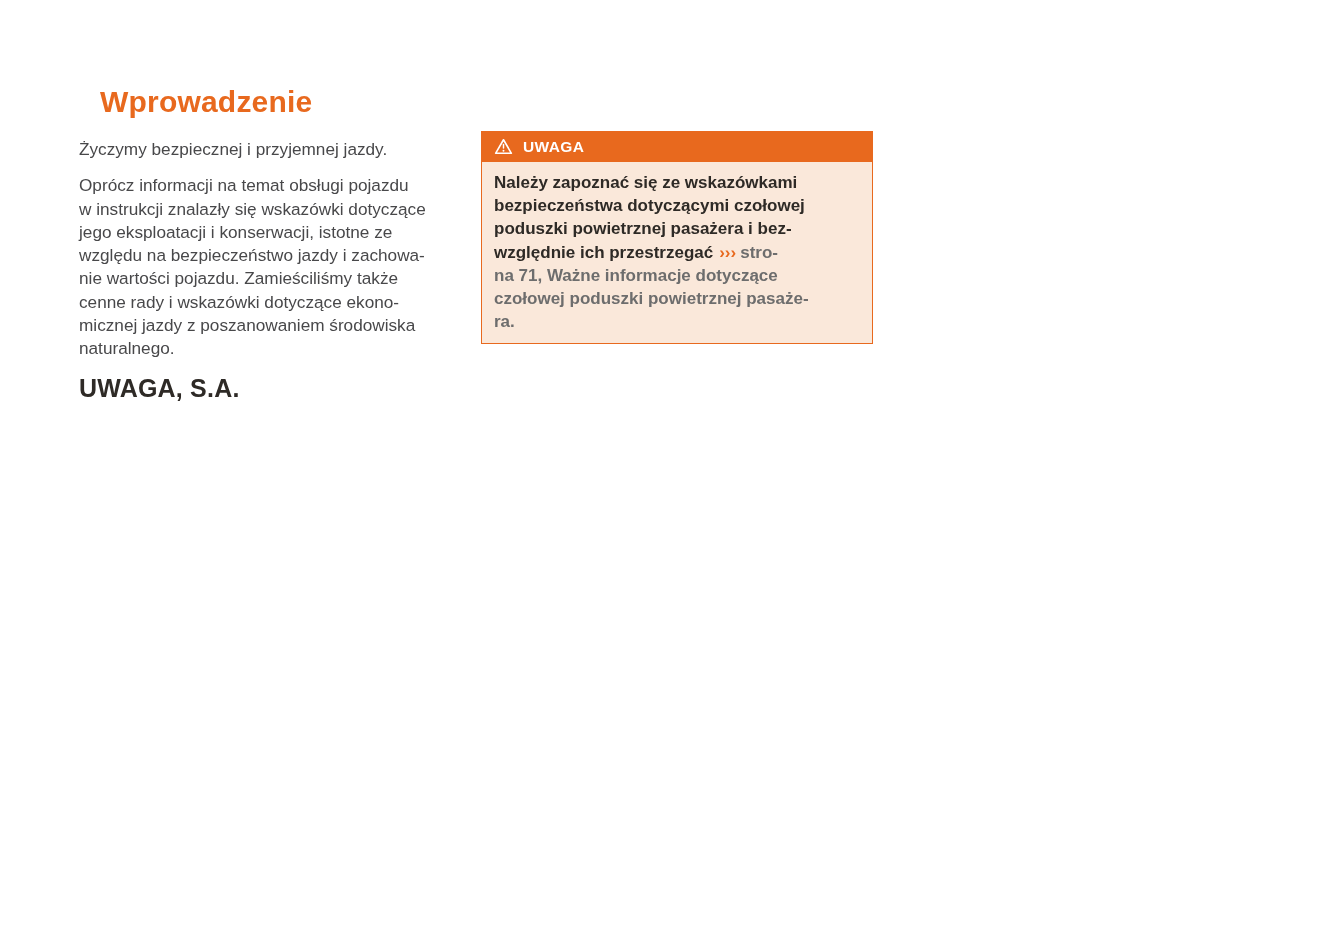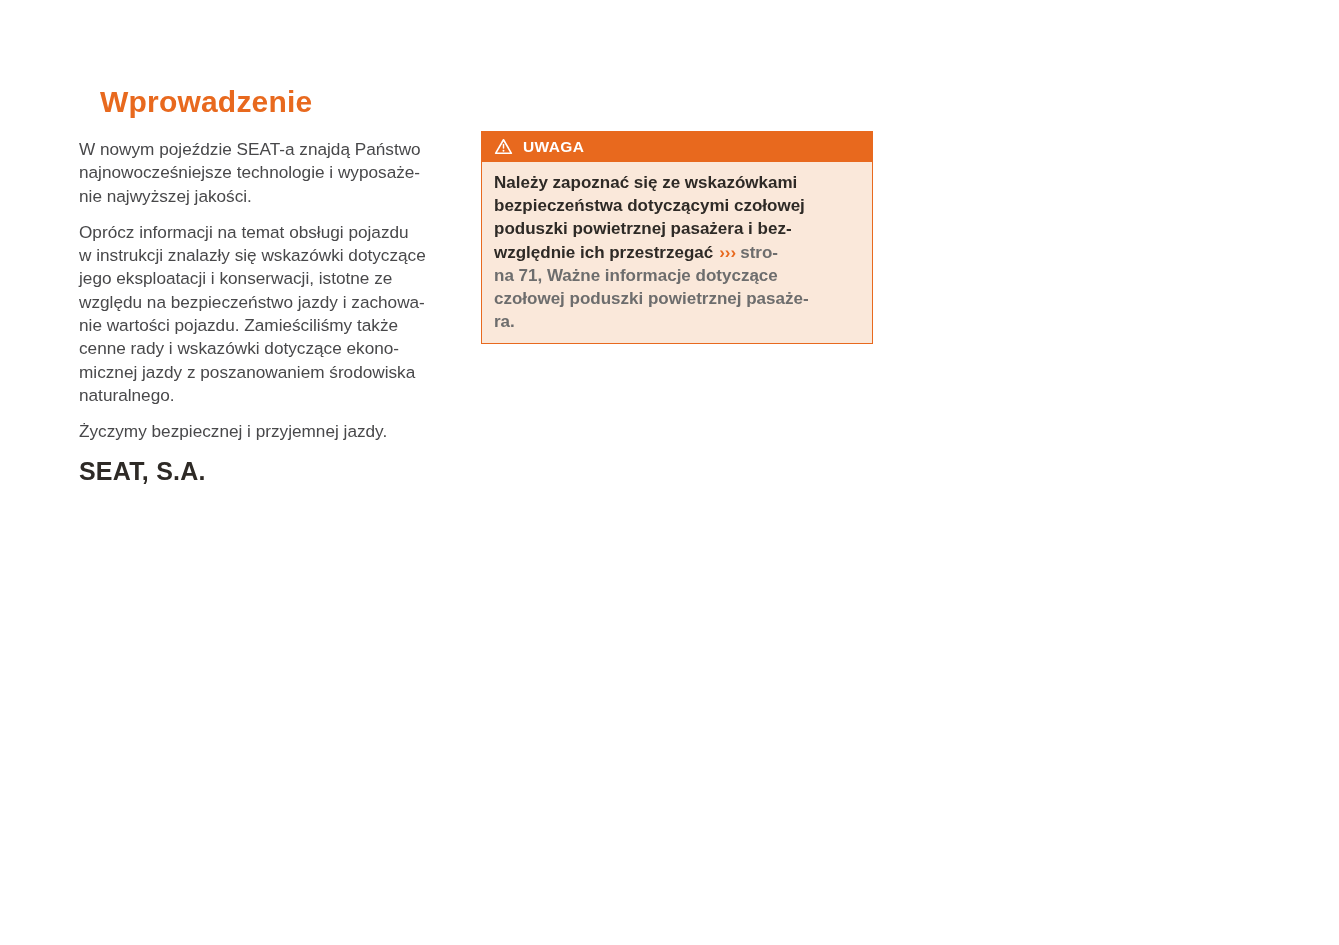--- a/index.html
+++ b/index.html
@@ -89,33 +89,30 @@
   .reference-text { color: var(--text-reference); white-space: pre-line; margin-top: 42px; }
 </style>
 </head>
 <body>
 
 <div class="page">
 
   <h1 class="page-title">Wprowadzenie</h1>
 
   <div class="intro-column">
-    <p>W nowym pojeździe SEAT-a znajdą Państwo
-najnowocześniejsze technologie i wyposaże-
-nie najwyższej jakości.</p>
+    <p>Życzymy bezpiecznej i przyjemnej jazdy.</p>
     <p>Oprócz informacji na temat obsługi pojazdu
 w instrukcji znalazły się wskazówki dotyczące
 jego eksploatacji i konserwacji, istotne ze
 względu na bezpieczeństwo jazdy i zachowa-
 nie wartości pojazdu. Zamieściliśmy także
 cenne rady i wskazówki dotyczące ekono-
 micznej jazdy z poszanowaniem środowiska
 naturalnego.</p>
-    <p>Życzymy bezpiecznej i przyjemnej jazdy.</p>
-    <div class="signature">SEAT, S.A.</div>
+    <div class="signature">UWAGA, S.A.</div>
   </div>
 
   <div class="warning-box">
     <div class="warning-header">
       <span class="icon">
         <svg width="19" height="17" viewBox="0 0 24 22" aria-hidden="true">
           <path d="M12 2.3 L22.2 19.8 L1.8 19.8 Z" fill="none" stroke="#ffffff" stroke-width="2.1" stroke-linejoin="round"></path>
           <rect x="11.05" y="7.6" width="1.9" height="6.2" rx="0.9" fill="#ffffff"></rect>
           <circle cx="12" cy="16.6" r="1.25" fill="#ffffff"></circle>
         </svg>

